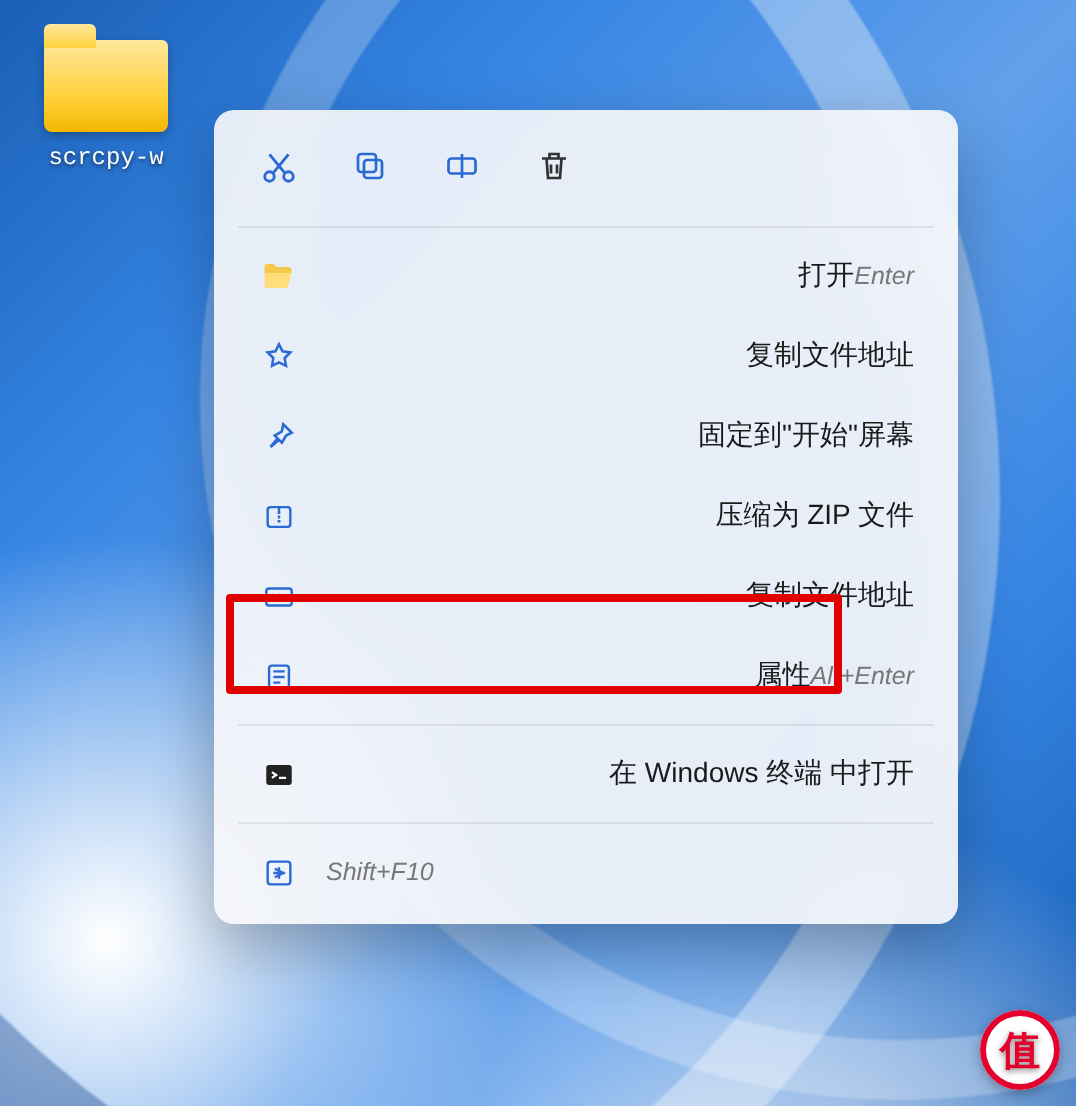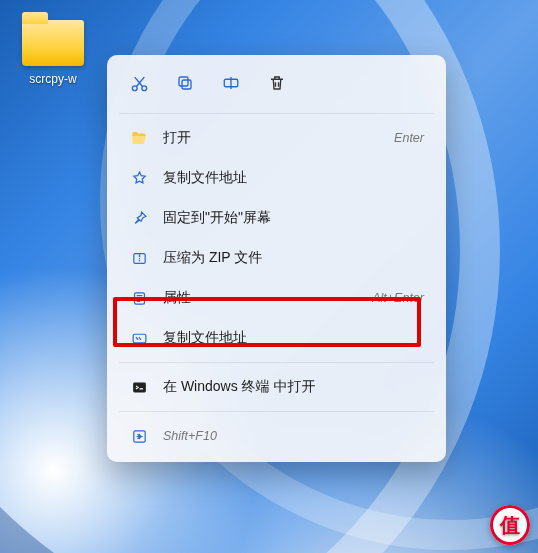--- a/index.html
+++ b/index.html
@@ -13,39 +13,39 @@
       radial-gradient(circle at 70% 120%, #fff 0%, rgba(255,255,255,0) 35%),
       linear-gradient(135deg, #1a5fb4 0%, #3584e4 25%, #62a0ea 50%, #3584e4 75%, #1a5fb4 100%);
   }
   .swirl { position:absolute; border-radius:50%; filter: blur(0.5px); }
   .s1 { width:900px; height:900px; border:40px solid rgba(255,255,255,0.35); left:-400px; top:-200px; }
   .s2 { width:700px; height:700px; border:30px solid rgba(255,255,255,0.25); left:100px; top:-150px; }
   .s3 { width:1100px; height:1100px; border:50px solid rgba(24,70,140,0.4); left:-200px; top:-400px; }
 
   .folder-icon {
     position: absolute; left: 18px; top: 20px; width: 70px; text-align: center;
-    color: #fff; font-size: 12px; text-shadow: 0 1px 2px rgba(0,0,0,0.6);
+    color: #fff; font-size: 12px; text-shadow: 0 1px 2px rgba(0,0,0,0.6); font-family: Liberation Mono, monospace;
   }
   .folder-shape {
     width: 62px; height: 46px; margin: 0 auto 6px;
     background: linear-gradient(180deg, #ffe79e 0%, #ffd23e 60%, #f5b800 100%);
     border-radius: 3px 3px 4px 4px; position: relative;
     box-shadow: 0 2px 4px rgba(0,0,0,0.25);
   }
   .folder-shape::before {
     content:""; position:absolute; left:0; top:-8px; width:26px; height:12px;
     background: linear-gradient(180deg,#ffe79e,#ffd23e);
     border-radius: 3px 3px 0 0;
   }
 
   .ctx {
-    position: absolute; left: 107px; top: 55px; width: 339px;
+    position: absolute; left: 107px; top: 55px; width: 372px;
     background: #f7f7f9e8; backdrop-filter: blur(20px);
     border-radius: 10px; box-shadow: 0 12px 32px rgba(0,0,0,0.28);
-    padding: 8px 4px 6px; color: #1a1a1a;
+    padding: 8px 4px 6px; color: #1a1a1a; text-align: right;
   }
   .toolbar { display:flex; gap: 6px; padding: 0 8px 6px; }
   .tool {
     width: 40px; height: 40px; border-radius: 6px;
     display:flex; align-items:center; justify-content:center;
     cursor: pointer; color: #333;
   }
   .sep { height:1px; background: rgba(0,0,0,0.08); margin: 4px 8px; }
   .item {
     display:flex; align-items:center; height: 40px; padding: 0 14px;
@@ -160,36 +160,36 @@
           <rect x="4" y="5" width="16" height="14" rx="2"></rect>
           <path d="M12 5v4M11 9h2M12 11v2M11 15h2"></path>
         </svg>
     </span>
     <span class="lbl">压缩为 ZIP 文件</span>
   </div>
 
   <div class="item">
     <span class="ic">
       <svg width="17" height="17" viewBox="0 0 24 24" fill="none" stroke="#2a6ad3" stroke-width="1.7">
+          <rect x="3" y="6" width="18" height="12" rx="2"></rect>
+          <path d="M7 10l3 4M11 10l3 4"></path>
+        </svg>
+    </span>
+    <span class="lbl">复制文件地址</span>
+  </div>
+
+  <div class="item">
+    <span class="ic">
+      <svg width="17" height="17" viewBox="0 0 24 24" fill="none" stroke="#2a6ad3" stroke-width="1.7">
           <rect x="5" y="4" width="14" height="16" rx="2"></rect>
           <path d="M8 8h8M8 12h8M8 16h5"></path>
         </svg>
     </span>
     <span class="lbl">属性</span>
     <span class="shc">Alt+Enter</span>
-  </div>
-
-  <div class="item">
-    <span class="ic">
-      <svg width="17" height="17" viewBox="0 0 24 24" fill="none" stroke="#2a6ad3" stroke-width="1.7">
-          <rect x="3" y="6" width="18" height="12" rx="2"></rect>
-          <path d="M7 10l3 4M11 10l3 4"></path>
-        </svg>
-    </span>
-    <span class="lbl">复制文件地址</span>
   </div>
 
   <div class="sep"></div>
 
   <div class="item">
     <span class="ic">
       <svg width="17" height="17" viewBox="0 0 24 24">
           <rect x="3" y="5" width="18" height="14" rx="2" fill="#222"></rect>
           <path d="M7 10l3 2-3 2M12 14h5" stroke="#fff" stroke-width="1.6" fill="none"></path>
         </svg>

